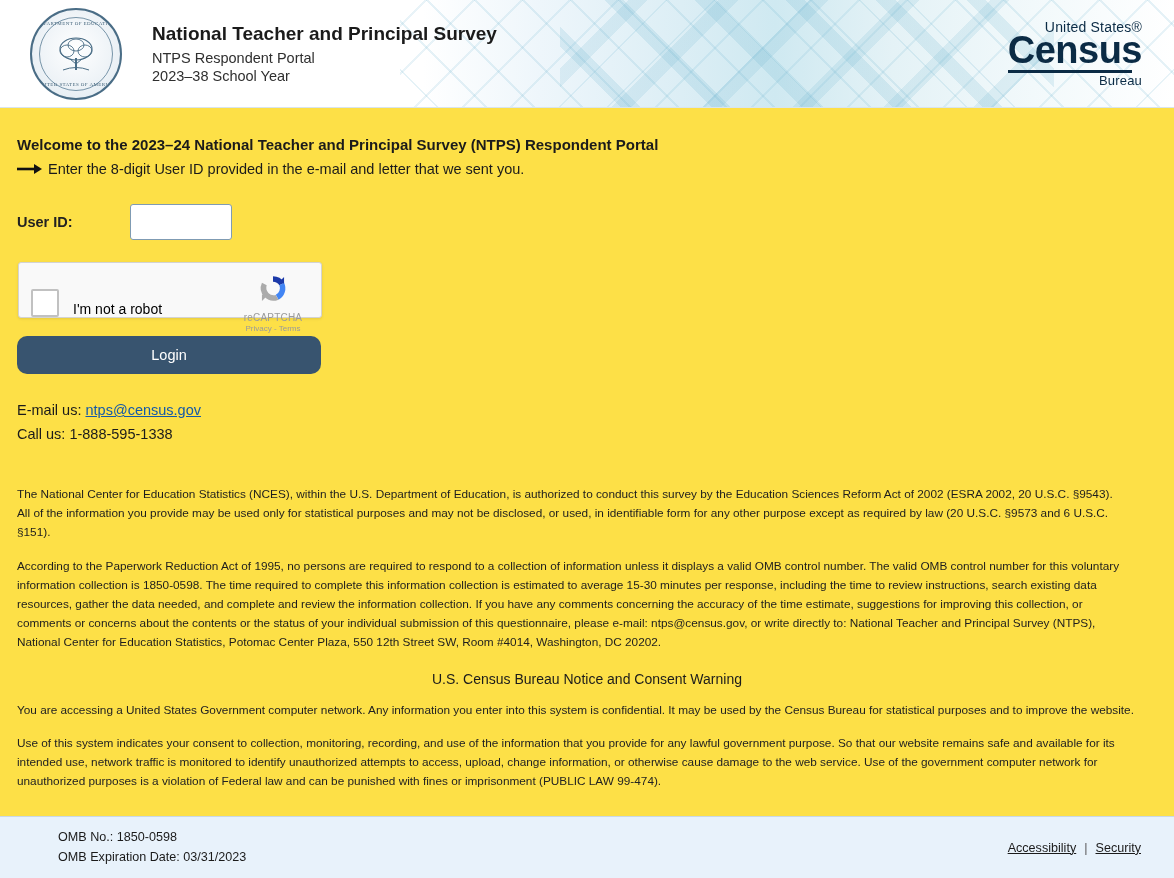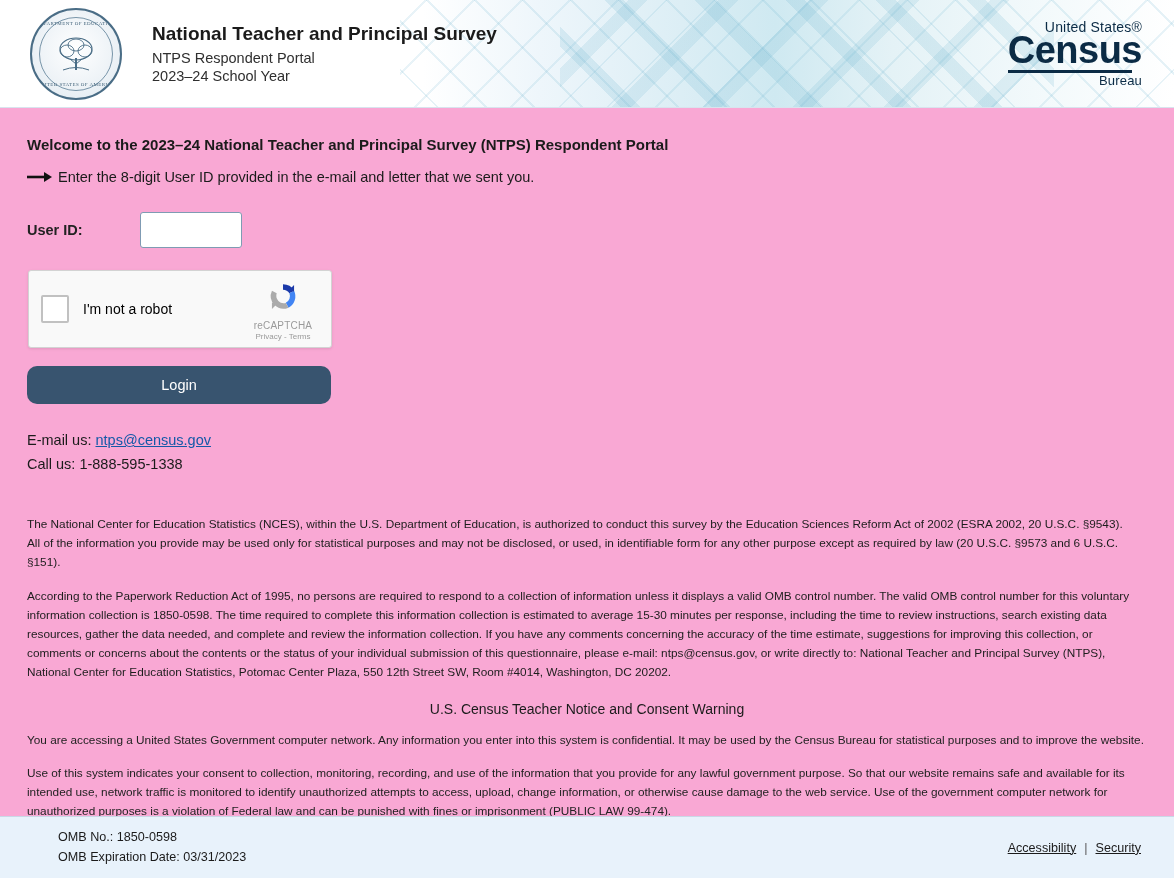--- a/index.html
+++ b/index.html
@@ -125,35 +125,35 @@
     margin-top: 1px;
     width: 124px;
   }
   .census-bureau {
     font-size: 13px;
     letter-spacing: 0.2px;
   }
 
   
   .page {
-    background: #f9a8d4;
+    background: #fde047;
     height: 770px;
     position: relative;
-    padding: 0 27px;
+    padding: 0 17px;
   }
   .welcome {
     font-size: 15px;
     font-weight: bold;
     color: #1b1b1b;
     padding-top: 28px;
   }
   .instruction-row {
     display: flex;
     align-items: center;
-    margin-top: 16px;
+    margin-top: 8px;
     font-size: 14.5px;
     color: #1b1b1b;
   }
   .arrow-icon {
     width: 28px;
     flex: 0 0 auto;
     display: inline-flex;
     align-items: center;
     margin-right: 3px;
   }
@@ -176,27 +176,27 @@
     font-size: 14px;
     padding: 0 6px;
     outline: none;
   }
 
   
   .recaptcha {
     margin-top: 22px;
     margin-left: 1px;
     width: 304px;
-    height: 78px;
+    height: 56px;
     background: #f9f9f9;
     border: 1px solid #d3d3d3;
     border-radius: 3px;
     box-shadow: 0 1px 3px rgba(0,0,0,0.10);
     display: flex;
-    align-items: center;
+    align-items: flex-end;
     position: relative;
   }
   .rc-check {
     width: 28px; height: 28px;
     border: 2px solid #c1c1c1;
     background: #fff;
     border-radius: 2px;
     margin-left: 12px;
     flex: 0 0 auto;
     cursor: pointer;
@@ -312,21 +312,21 @@
         <path d="M23 24 L23 36" stroke="#4a6d86" stroke-width="2"></path>
         <path d="M23 30 L17 25 M23 30 L29 25" stroke="#4a6d86" stroke-width="1"></path>
         <path d="M10 36 Q23 31 36 36" stroke="#4a6d86" stroke-width="1" fill="none"></path>
       </svg>
       <div class="seal-bottom">UNITED STATES OF AMERICA</div>
     </div>
 
     <div class="titles">
       <div class="title-main">National Teacher and Principal Survey</div>
       <div class="title-sub">NTPS Respondent Portal</div>
-      <div class="title-sub">2023–24 School Year</div>
+      <div class="title-sub">2023–38 School Year</div>
     </div>
 
     <div class="census-logo">
       <div class="census-us">United States®</div>
       <div class="census-main">Census</div>
       <div class="census-rule"></div>
       <div class="census-bureau-row">
         <div class="census-bureau">Bureau</div>
       </div>
     </div>
@@ -378,21 +378,21 @@
     </div>
     <div>Call us: 1-888-595-1338</div>
   </div>
 
   <div class="legal">
     <p>The National Center for Education Statistics (NCES), within the U.S. Department of Education, is authorized to conduct this survey by the Education Sciences Reform Act of 2002 (ESRA 2002, 20 U.S.C. §9543). All of the information you provide may be used only for statistical purposes and may not be disclosed, or used, in identifiable form for any other purpose except as required by law (20 U.S.C. §9573 and 6 U.S.C. §151).</p>
     <p>According to the Paperwork Reduction Act of 1995, no persons are required to respond to a collection of information unless it displays a valid OMB control number. The valid OMB control number for this voluntary information collection is 1850-0598. The time required to complete this information collection is estimated to average 15-30 minutes per response, including the time to review instructions, search existing data resources, gather the data needed, and complete and review the information collection. If you have any comments concerning the accuracy of the time estimate, suggestions for improving this collection, or comments or concerns about the contents or the status of your individual submission of this questionnaire, please e-mail: ntps@census.gov, or write directly to: National Teacher and Principal Survey (NTPS), National Center for Education Statistics, Potomac Center Plaza, 550 12th Street SW, Room #4014, Washington, DC 20202.</p>
   </div>
 
   <div class="notice">
-    <div class="notice-title">U.S. Census Teacher Notice and Consent Warning</div>
+    <div class="notice-title">U.S. Census Bureau Notice and Consent Warning</div>
     <p>You are accessing a United States Government computer network. Any information you enter into this system is confidential. It may be used by the Census Bureau for statistical purposes and to improve the website.</p>
     <p>Use of this system indicates your consent to collection, monitoring, recording, and use of the information that you provide for any lawful government purpose. So that our website remains safe and available for its intended use, network traffic is monitored to identify unauthorized attempts to access, upload, change information, or otherwise cause damage to the web service. Use of the government computer network for unauthorized purposes is a violation of Federal law and can be punished with fines or imprisonment (PUBLIC LAW 99-474).</p>
   </div>
 
   <div class="footer">
     <div class="omb">
       <div>OMB No.: 1850-0598</div>
       <div>OMB Expiration Date: 03/31/2023</div>
     </div>
     <div class="footer-links">

